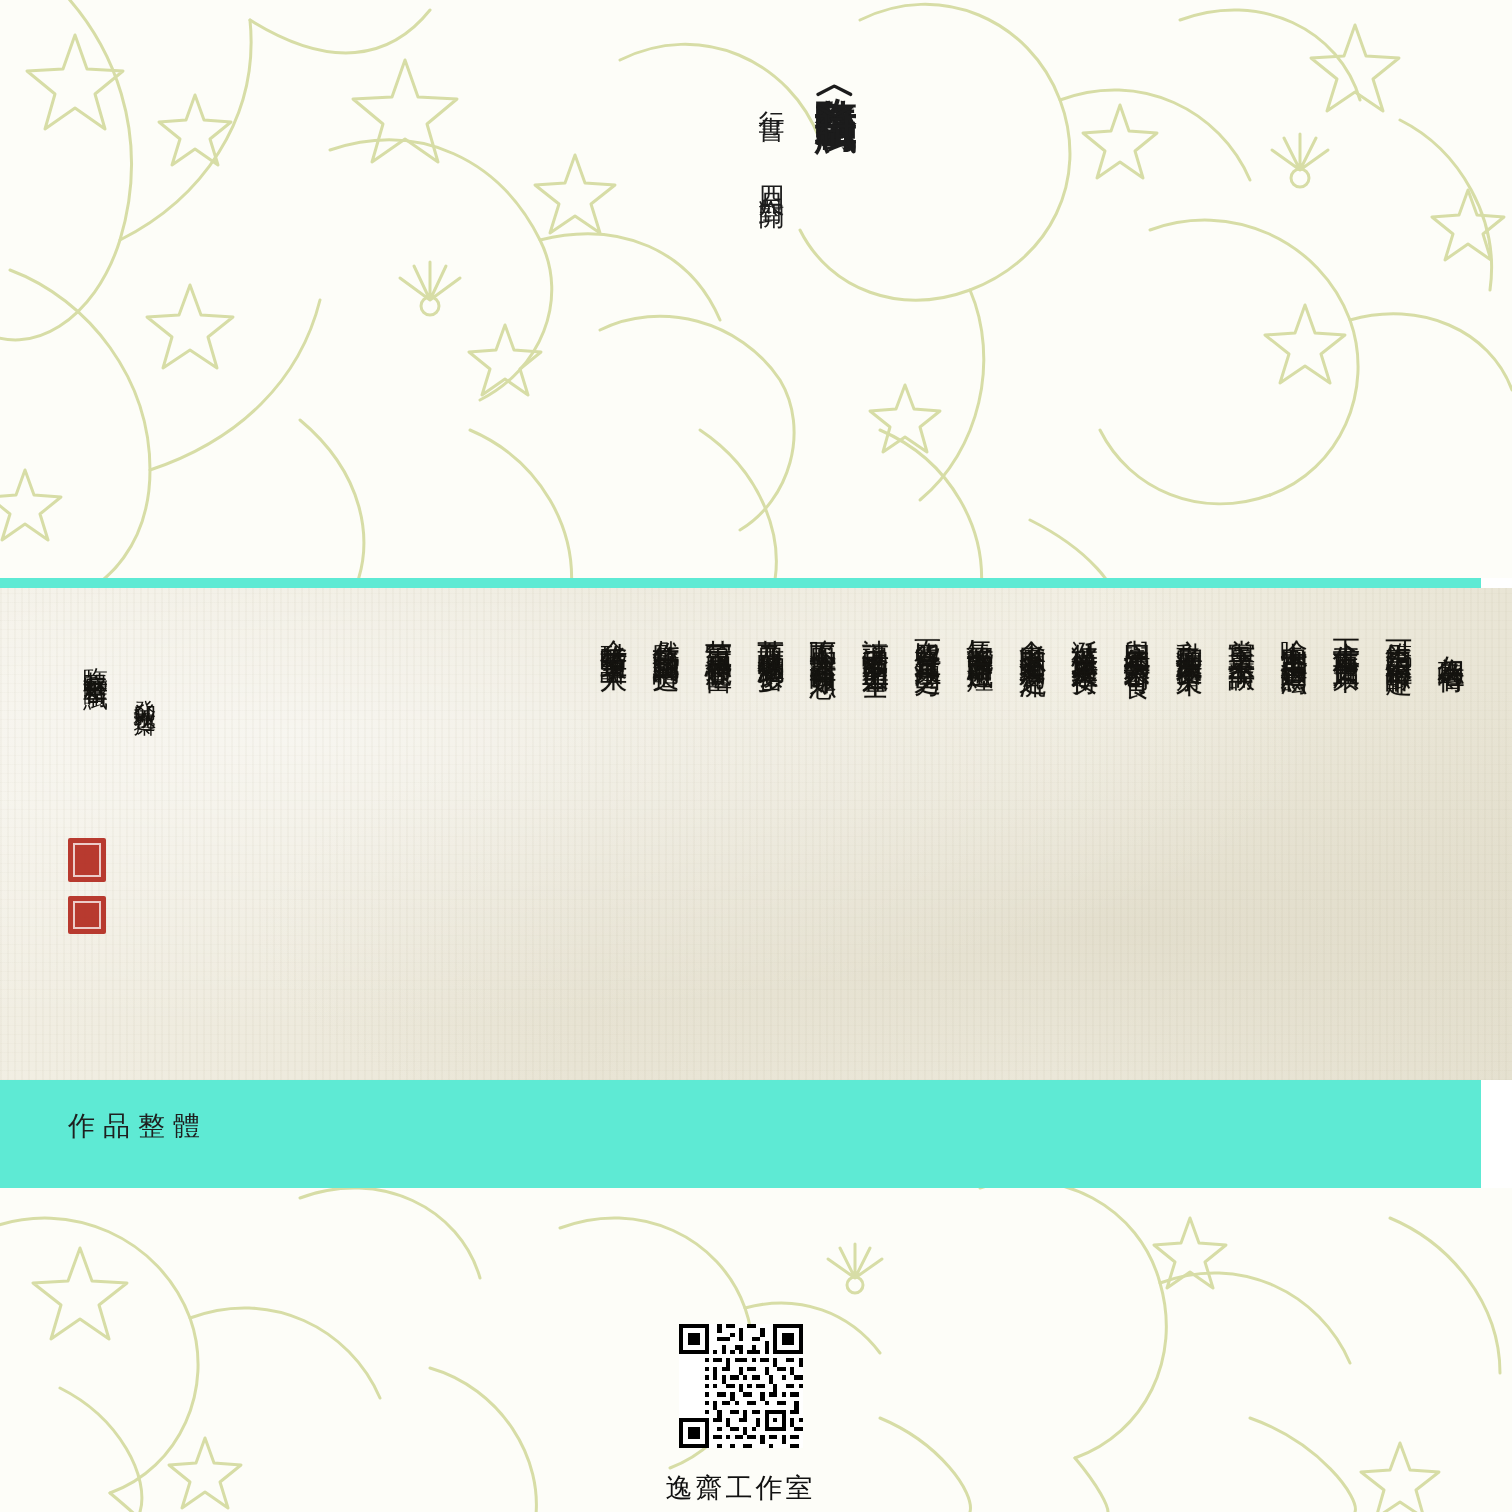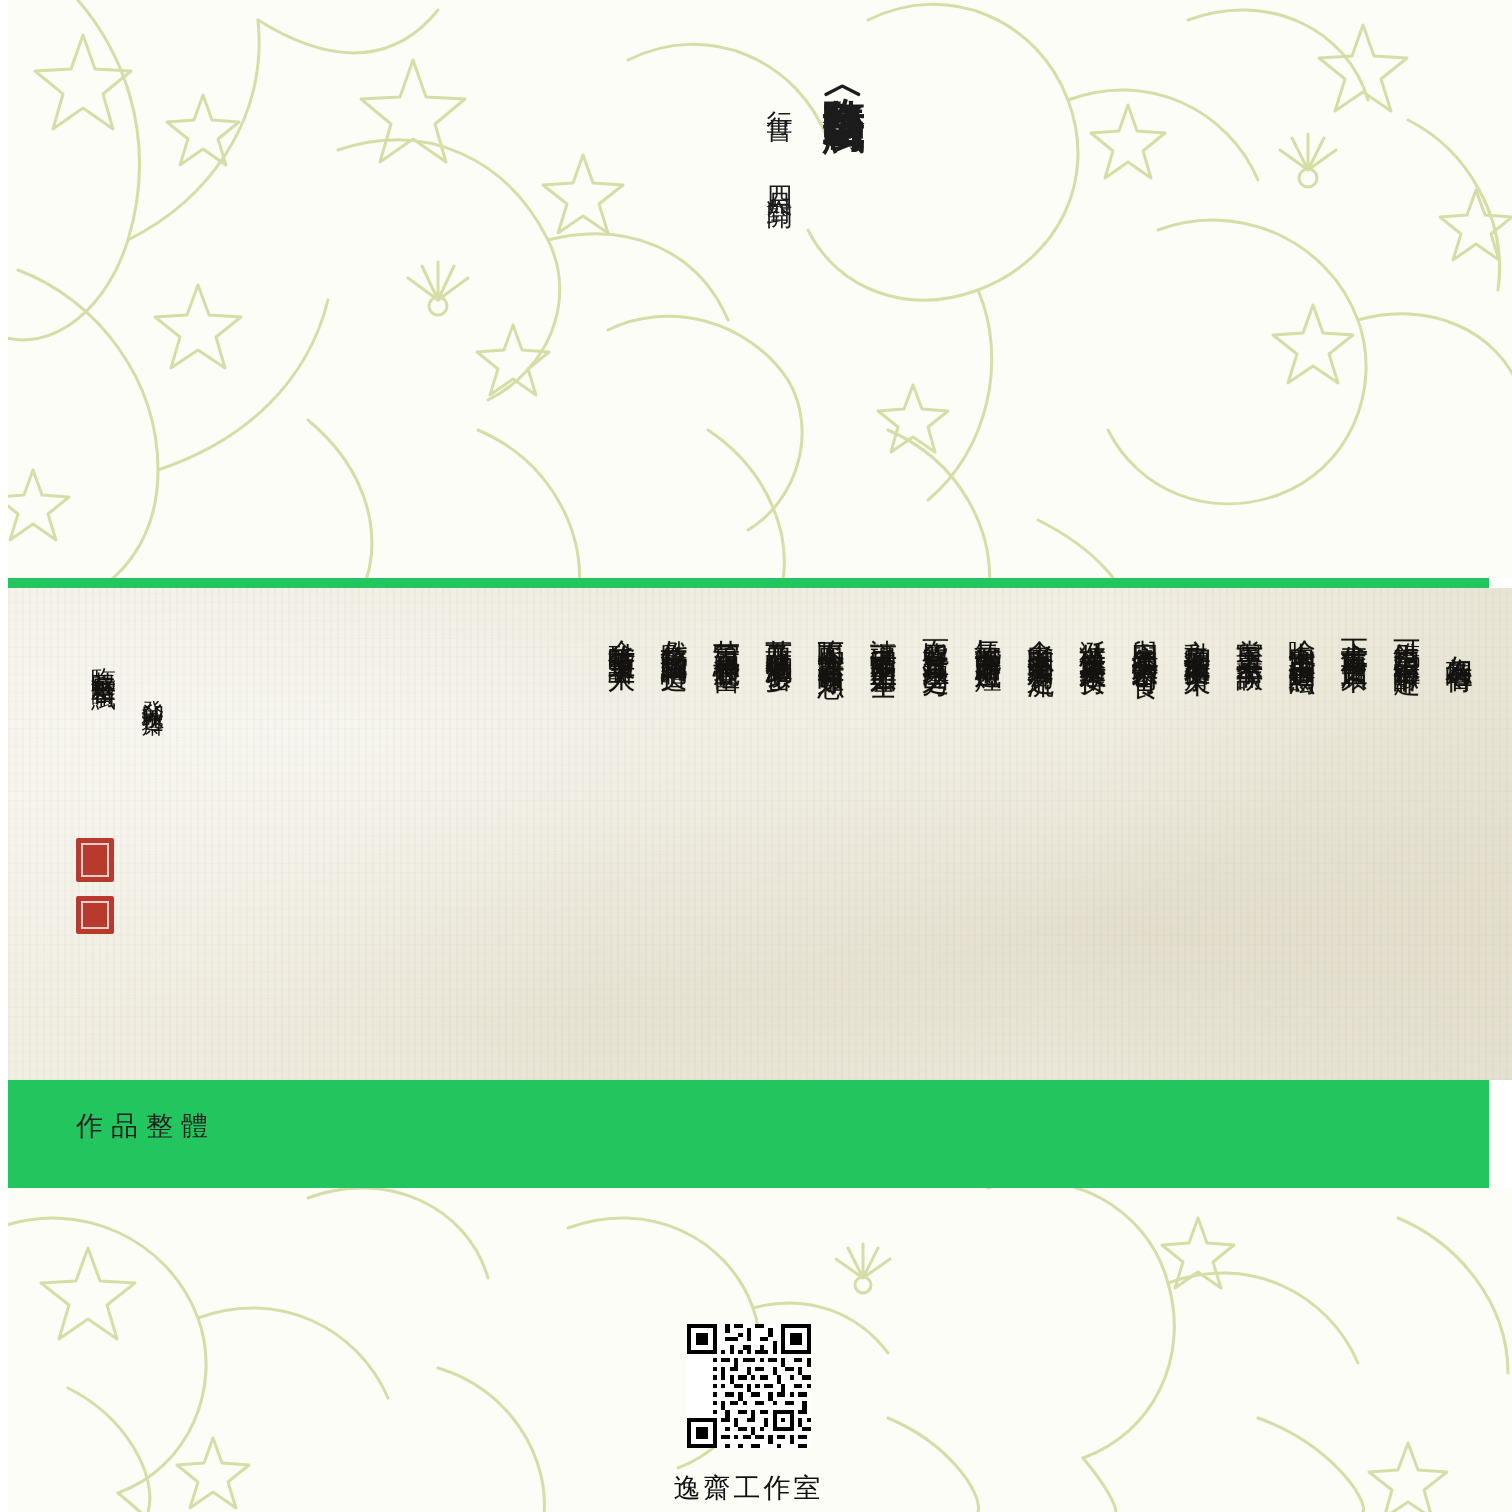--- a/index.html
+++ b/index.html
@@ -13,22 +13,21 @@
     height: 1512px;
     overflow: hidden;
     font-family: "Liberation Serif", "DejaVu Serif", serif;
     position: relative;
   }
 
   .page {
     position: relative;
     width: 1481px;
     height: 1512px;
-    background: #22c55e;
-    margin-left: 8px;
+    background: #5eead4;
   }
 
   
   .floral {
     position: absolute;
     left: 0;
     width: 1512px;
     overflow: hidden;
     background: #fdfdf8;
   }

